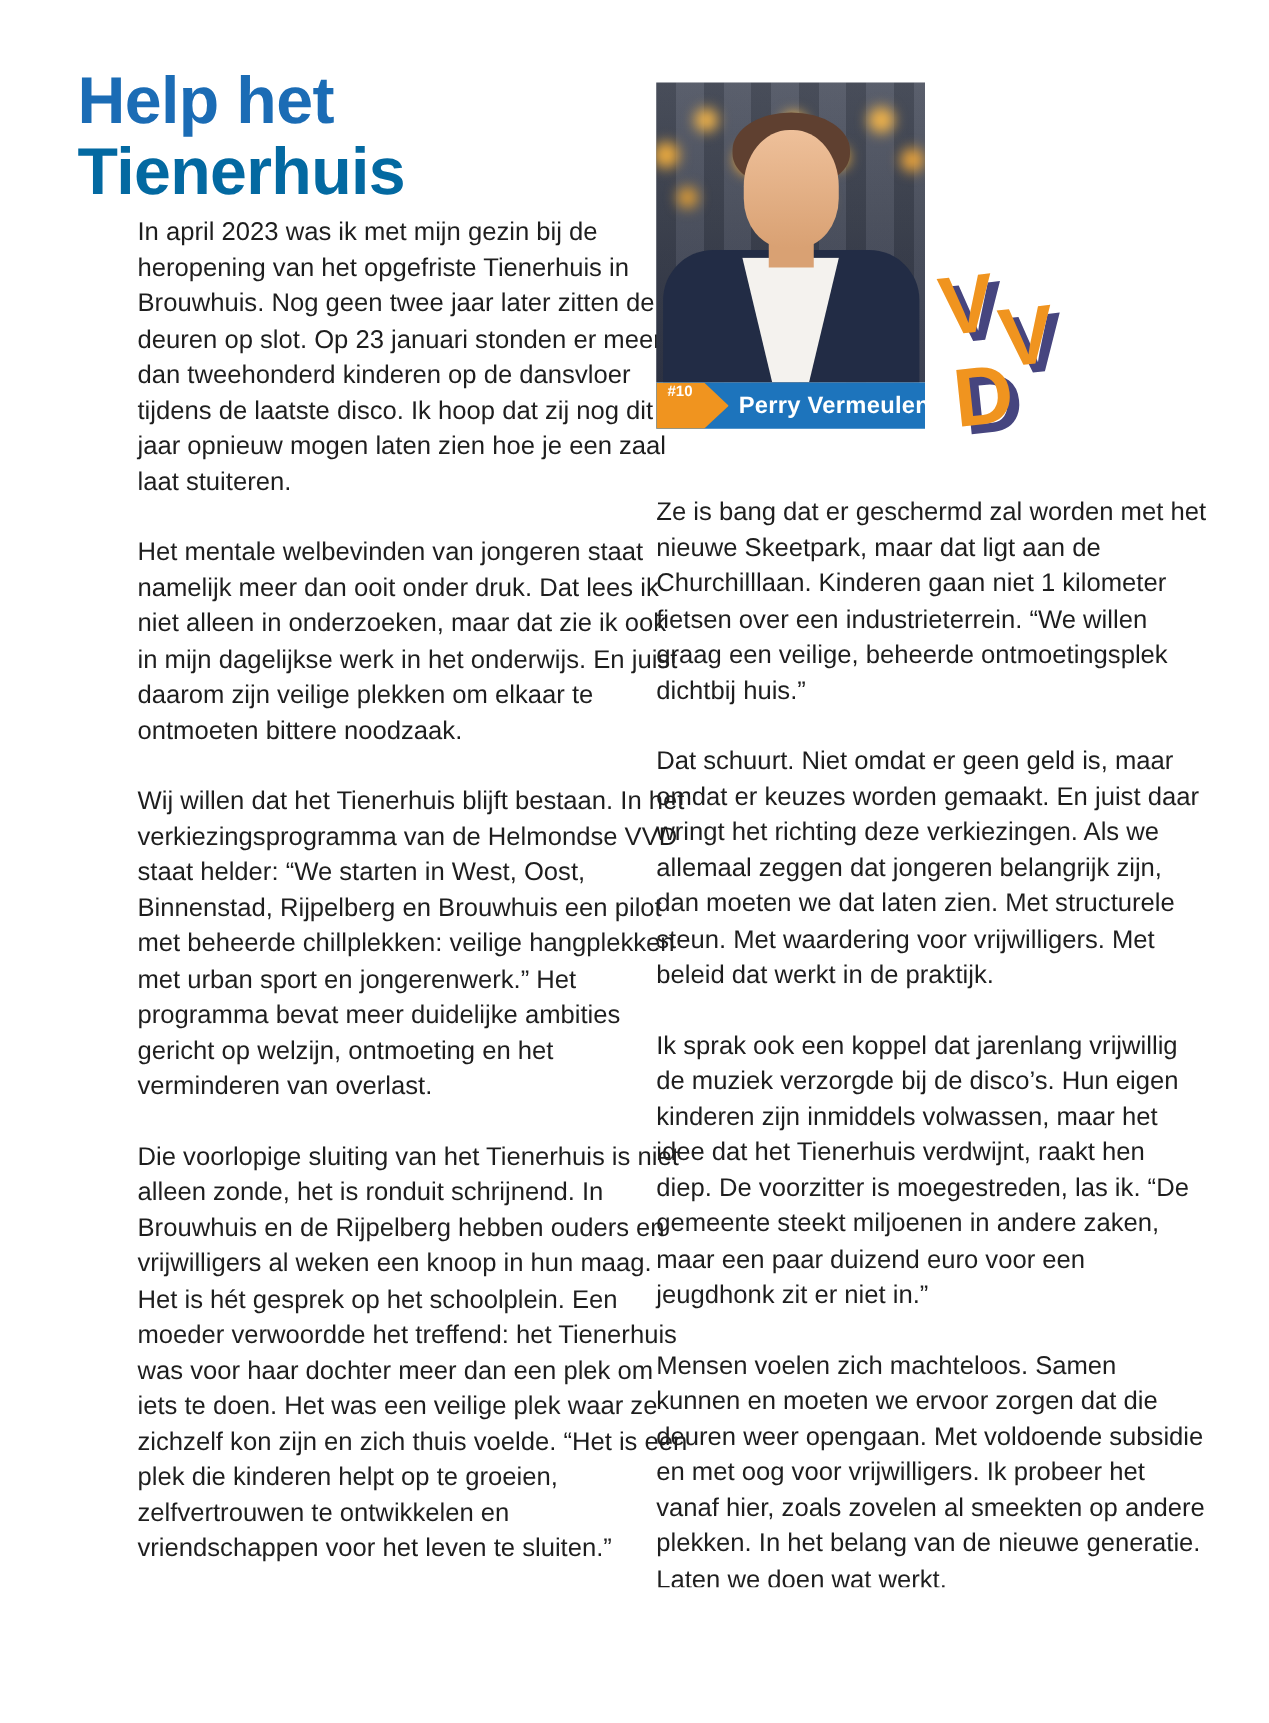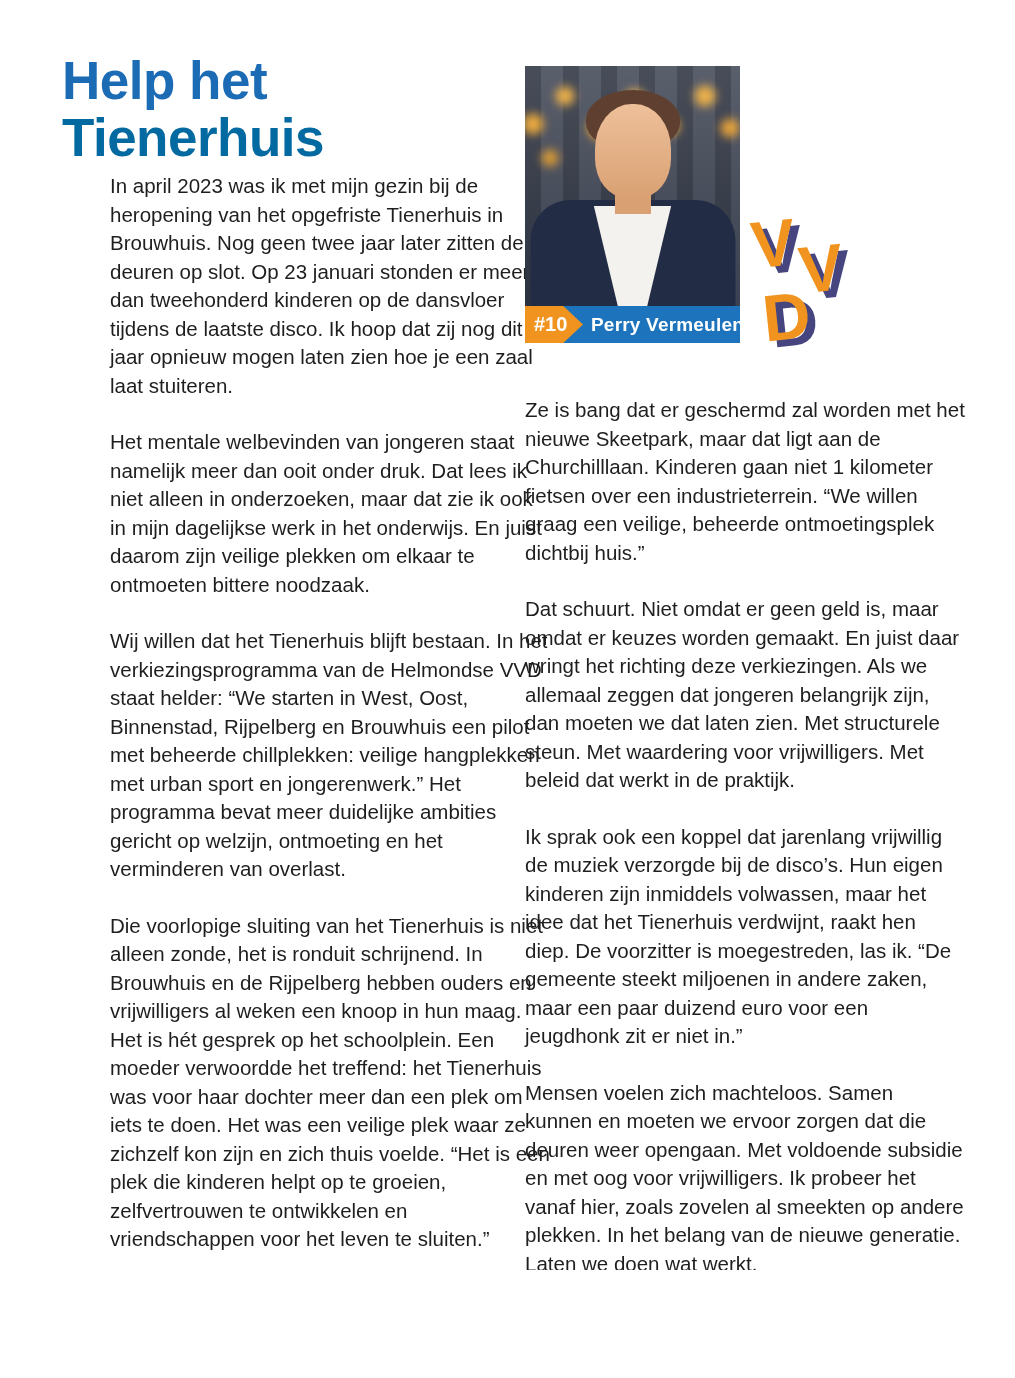--- a/index.html
+++ b/index.html
@@ -44,21 +44,21 @@
   .person{position:absolute;inset:0;}
   .torso{position:absolute;left:50%;bottom:0;transform:translateX(-50%);width:205px;height:106px;background:#222c45;border-radius:40px 40px 0 0;}
   .shirt{position:absolute;left:50%;bottom:0;transform:translateX(-50%);width:92px;height:100px;background:#f4f2ee;clip-path:polygon(8% 0,92% 0,66% 100%,34% 100%);}
   .neck{position:absolute;left:50%;top:122px;transform:translateX(-50%);width:36px;height:26px;background:#d9a173;}
   .hair{position:absolute;left:50%;top:24px;transform:translateX(-50%);width:94px;height:60px;background:#5f4030;border-radius:50% 50% 45% 45%;}
   .face{position:absolute;left:50%;top:38px;transform:translateX(-50%);width:76px;height:94px;background:linear-gradient(180deg,#eec09a,#d9a173);border-radius:48% 48% 42% 42%;}
 
   
   .name-banner{position:absolute;left:0;right:0;bottom:0;height:37px;}
   .banner-bar{position:absolute;inset:0;background:#1d74bc;display:flex;align-items:center;padding-left:66px;box-sizing:border-box;}
-  .badge{position:absolute;left:0;top:0;bottom:0;width:58px;background:#f0941f;clip-path:polygon(0 0,66% 0,100% 50%,66% 100%,0 100%);display:flex;align-items:center;padding-left:9px;box-sizing:border-box;color:#fff;font-weight:bold;font-size:20px;z-index:2;}
+  .badge{position:absolute;left:0;top:0;bottom:0;width:58px;background:#f0941f;clip-path:polygon(0 0,66% 0,100% 50%,66% 100%,0 100%);display:flex;padding-left:9px;box-sizing:border-box;color:#fff;font-weight:bold;font-size:12px;z-index:2;}
   .cand-name{color:#ffffff;font-weight:bold;font-size:19px;white-space:nowrap;letter-spacing:.2px;}
 
   
   .slogan{position:absolute;left:756px;top:56px;font-size:48px;line-height:50px;font-weight:bold;color:#1b6cb5;letter-spacing:-0.5px;}
 
   
   .vvd-logo{position:absolute;left:746px;top:203px;width:140px;height:150px;}
   .vvd-logo text{font-family:"Liberation Sans",sans-serif;font-weight:bold;font-size:66px;}
   .lg-shadow{fill:#46457f;}
   .lg-front{fill:#f0941f;}

